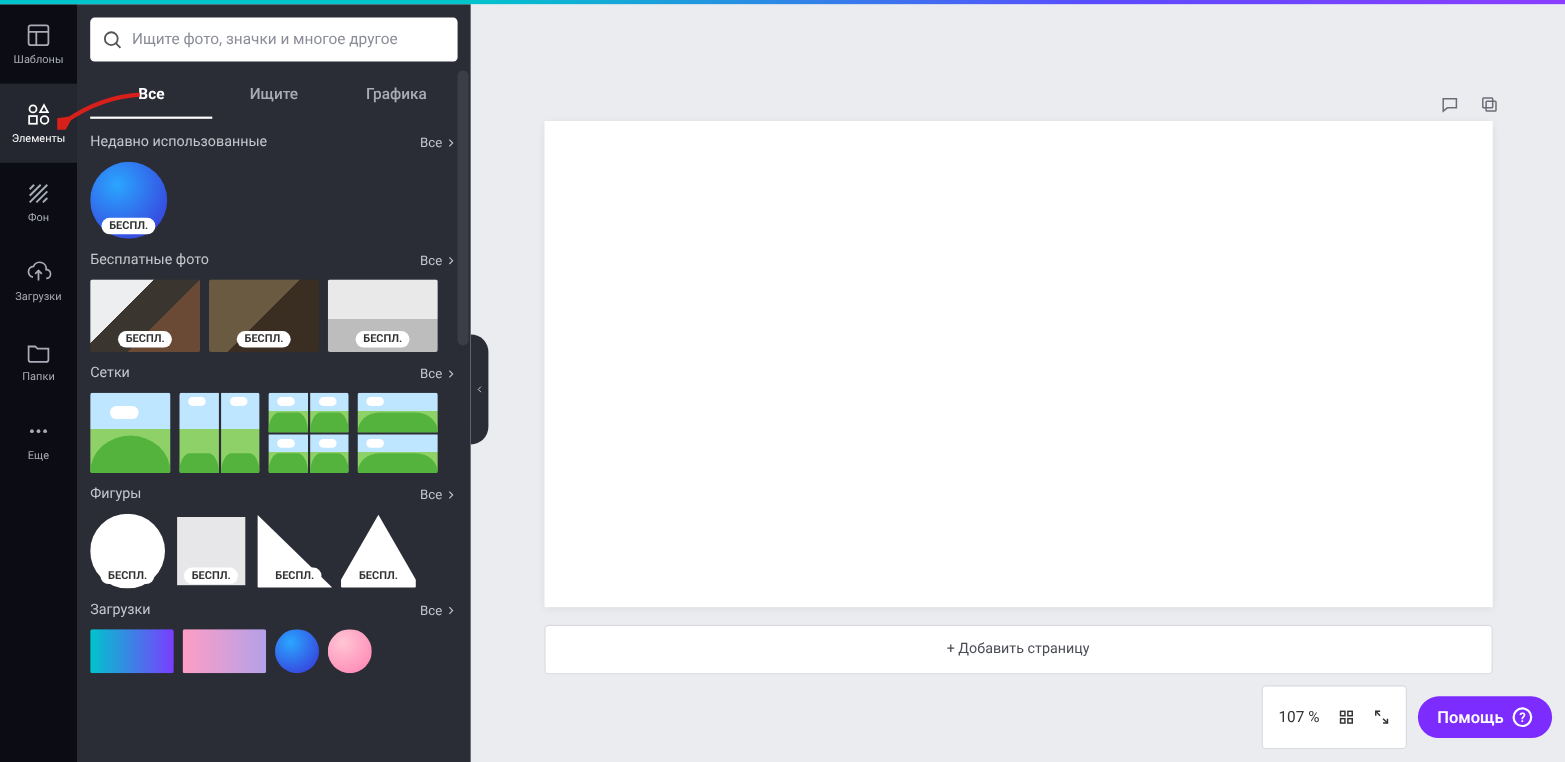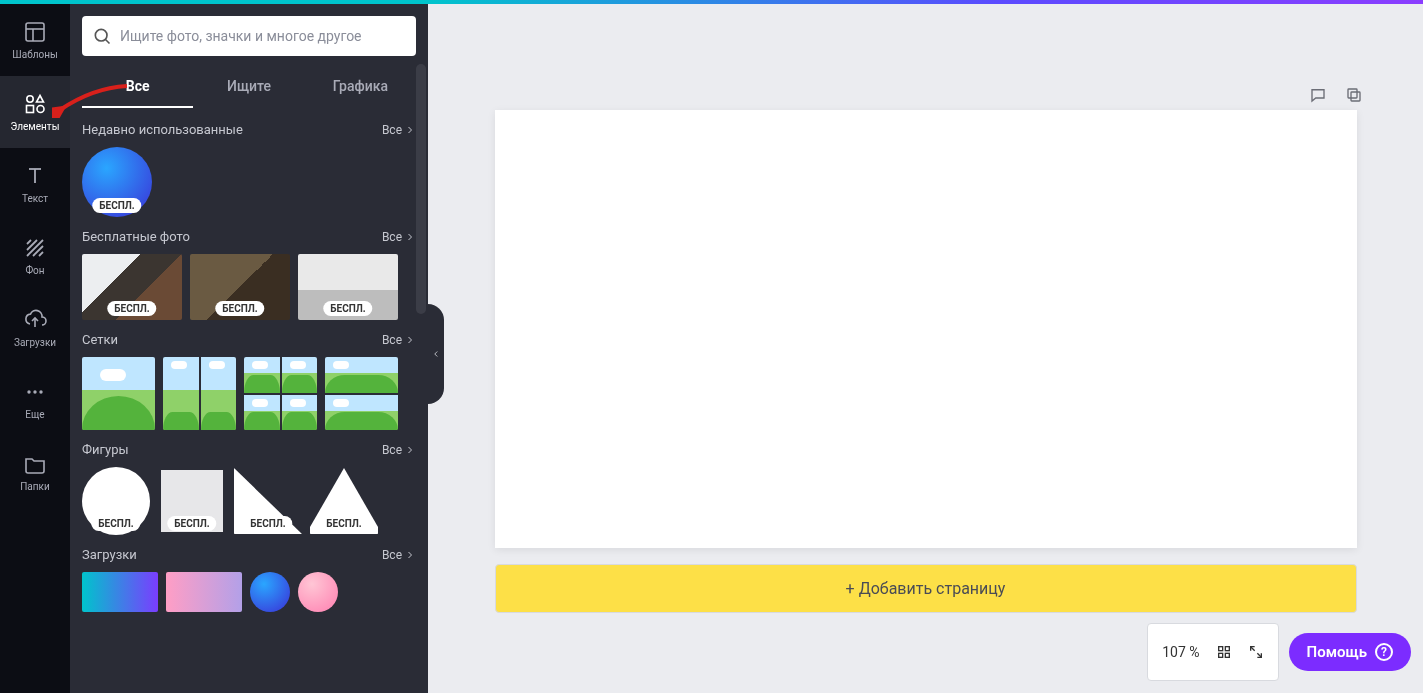--- a/index.html
+++ b/index.html
@@ -76,21 +76,21 @@
 
 .collapse-nub { position:absolute; left:428px; top:300px; width:16px; height:100px; background:#2a2c36; border-radius:0 18px 18px 0; display:flex; align-items:center; justify-content:center; color:#d6d7dd; cursor:pointer; z-index:5; }
 
 
 .canvas-area { flex:1; background:#ebecf0; position:relative; display:flex; flex-direction:column; overflow:auto; }
 .page-toolbar { position:absolute; top:82px; right:60px; display:flex; gap:18px; color:#6b6d76; z-index:3; }
 .page-toolbar svg { width:18px; height:18px; cursor:pointer; }
 
 .page-stage { margin: 106px auto 16px auto; width: 862px; height: 472px; background:#fff; box-shadow: 0 2px 8px rgba(0,0,0,.08); }
 
-.add-page { margin: 0 auto 80px auto; width: 862px; border:1px solid #d8dadf; background:#fde047; border-radius:4px; padding: 14px; text-align:center; color:#4a4c55; font-size:16px; cursor:pointer; }
+.add-page { margin: 0 auto 80px auto; width: 862px; border:1px solid #d8dadf; background:#ffffff; border-radius:4px; padding: 14px; text-align:center; color:#4a4c55; font-size:13px; cursor:pointer; }
 
 
 .footer { position:absolute; bottom:12px; right:12px; display:flex; gap:10px; align-items:center; }
 .zoom-chip { background:#fff; border:1px solid #d8dadf; border-radius:4px; padding:20px 14px; display:flex; align-items:center; gap:16px; font-size:14px; color:#333; }
 .zoom-chip svg { width:16px; height:16px; cursor:pointer; color:#333; }
 .help-btn { background:#7c2cff; color:#fff; border-radius:22px; padding:10px 18px; font-size:15px; font-weight:600; display:flex; align-items:center; gap:8px; cursor:pointer; }
 .help-btn .q { width:18px; height:18px; border:2px solid #fff; border-radius:50%; display:inline-flex; align-items:center; justify-content:center; font-size:12px; }
 
 
 .arrow { position:absolute; left:52px; top:74px; width:80px; height:40px; pointer-events:none; z-index:10; }
@@ -118,59 +118,52 @@
       <span>Шаблоны</span>
     </div>
     <div class="nav-item active">
       <svg viewBox="0 0 24 24" fill="none" stroke="currentColor" stroke-width="1.6">
           <circle cx="7" cy="7" r="3.2"></circle>
           <polygon points="17,3.5 20.5,10 13.5,10"></polygon>
           <rect x="3.5" y="13.5" width="7" height="7"></rect>
           <path d="M14 17 a3.5 3.5 0 0 1 7 0 a3.5 3.5 0 0 1 -7 0" fill="none"></path>
         </svg>
       <span>Элементы</span>
-    </div>
-    <div class="nav-item">
-      <svg viewBox="0 0 24 24" fill="none" stroke="currentColor" stroke-width="1.8">
-          <line x1="6" y1="5" x2="18" y2="5"></line>
-          <line x1="12" y1="5" x2="12" y2="19"></line>
-        </svg>
-      <span>Текст</span>
     </div>
     <div class="nav-item">
       <svg viewBox="0 0 24 24" fill="none" stroke="currentColor" stroke-width="1.8">
           <line x1="4" y1="20" x2="20" y2="4"></line>
           <line x1="4" y1="14" x2="14" y2="4"></line>
           <line x1="4" y1="8" x2="8" y2="4"></line>
           <line x1="10" y1="20" x2="20" y2="10"></line>
           <line x1="16" y1="20" x2="20" y2="16"></line>
         </svg>
       <span>Фон</span>
     </div>
     <div class="nav-item">
       <svg viewBox="0 0 24 24" fill="none" stroke="currentColor" stroke-width="1.6">
           <path d="M7 16a5 5 0 0 1 .5-9.9A6 6 0 0 1 19 9a4 4 0 0 1 0 8"></path>
           <polyline points="9 13 12 10 15 13"></polyline>
           <line x1="12" y1="10" x2="12" y2="19"></line>
         </svg>
       <span>Загрузки</span>
     </div>
     <div class="nav-item">
+      <svg viewBox="0 0 24 24" fill="none" stroke="currentColor" stroke-width="1.6">
+          <path d="M3 7h6l2 2h10v10a2 2 0 0 1-2 2H5a2 2 0 0 1-2-2z"></path>
+        </svg>
+      <span>Папки</span>
+    </div>
+    <div class="nav-item">
       <svg viewBox="0 0 24 24" fill="currentColor">
           <circle cx="6" cy="12" r="1.7"></circle>
           <circle cx="12" cy="12" r="1.7"></circle>
           <circle cx="18" cy="12" r="1.7"></circle>
         </svg>
       <span>Еще</span>
-    </div>
-    <div class="nav-item">
-      <svg viewBox="0 0 24 24" fill="none" stroke="currentColor" stroke-width="1.6">
-          <path d="M3 7h6l2 2h10v10a2 2 0 0 1-2 2H5a2 2 0 0 1-2-2z"></path>
-        </svg>
-      <span>Папки</span>
     </div>
   </div>
 
   <div class="panel">
     <div class="search-wrap">
       <div class="search">
         <svg viewBox="0 0 24 24" fill="none" stroke="currentColor" stroke-width="2">
             <circle cx="11" cy="11" r="7"></circle>
             <line x1="21" y1="21" x2="16.2" y2="16.2"></line>
           </svg>

